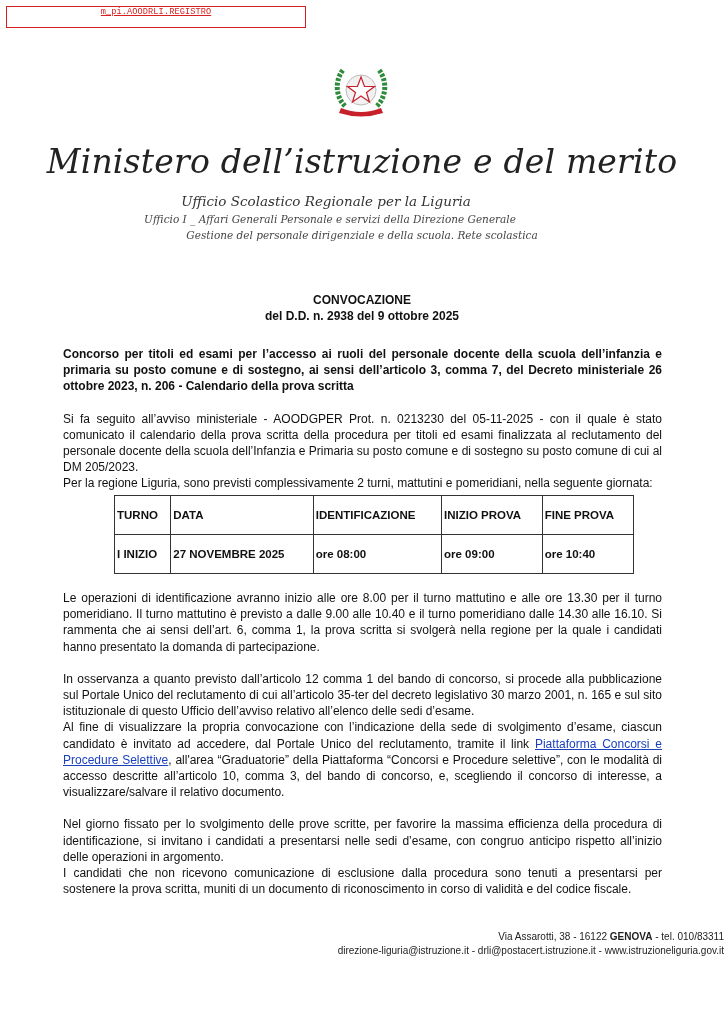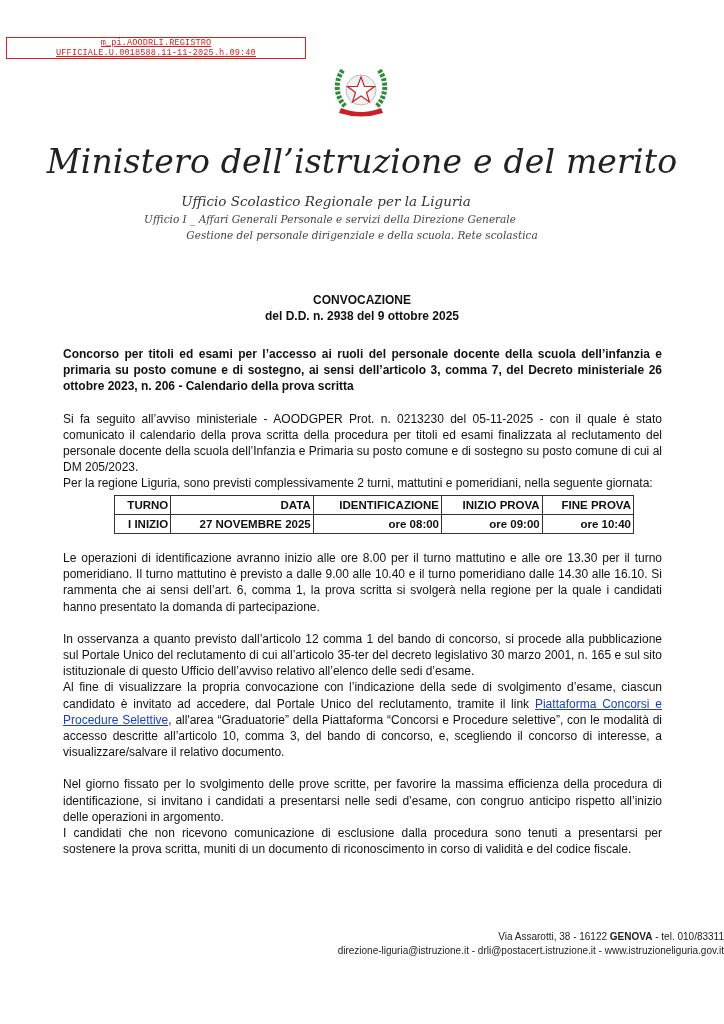--- a/index.html
+++ b/index.html
@@ -1,39 +1,38 @@
 <!DOCTYPE html>
 <html><head>
 <meta charset="utf-8">
 <style>
   html, body { margin:0; padding:0; background:#ffffff; }
   body { width:724px; height:1024px; position:relative; overflow:hidden; color:#111; font-family:"Liberation Sans", sans-serif; }
-  .stamp { position:absolute; left:6px; top:6px; width:300px; height:22px; border:1.5px solid #d82020; box-sizing:border-box; text-align:center; font-family:"Liberation Mono", monospace; font-size:8.6px; line-height:10px; color:#d82020; padding-top:0px;margin-top:31px; }
+  .stamp { position:absolute; left:6px; top:6px; width:300px; height:22px; border:1.5px solid #d82020; box-sizing:border-box; text-align:center; font-family:"Liberation Mono", monospace; font-size:8.6px; line-height:10px; color:#d82020; padding-top:0px; }
   .stamp div { text-decoration:underline; letter-spacing:0.1px; }
   .emblem { position:absolute; left:333px; top:62px; width:56px; height:58px; }
   .ministry { position:absolute; left:0; top:142px; width:724px; text-align:center; font-family:"DejaVu Serif", serif; font-style:italic; font-size:33px; letter-spacing:0.2px; color:#222; }
   .sub1 { position:absolute; left:0; top:193px; width:652px; text-align:center; font-family:"DejaVu Serif", serif; font-style:italic; font-size:13.5px; color:#333; }
   .sub2 { position:absolute; left:0; top:213px; width:660px; text-align:center; font-family:"DejaVu Serif", serif; font-style:italic; font-size:10.5px; color:#444; }
   .sub3 { position:absolute; left:0; top:229px; width:724px; text-align:center; font-family:"DejaVu Serif", serif; font-style:italic; font-size:10.5px; color:#444; }
   .title { position:absolute; left:0; top:292px; width:724px; text-align:center; font-weight:bold; font-size:12px; line-height:16px; }
   .content { position:absolute; left:63px; top:346px; width:599px; font-size:12px; line-height:16.2px; }
   .content p { margin:0; text-align:justify; }
   .bold { font-weight:bold; }
   .gap { height:16px; }
   table.sched { border-collapse:collapse; margin:3px 0 0 51px; width:520px; font-size:11.5px; font-weight:bold; }
-  table.sched td, table.sched th { border:1px solid #333; text-align:right; padding:1px 2px; height:14px; }
+  table.sched td, table.sched th { border:1px solid #333; text-align:left; padding:11px 2px; height:14px; }
   a.lnk { color:#1a3fbf; text-decoration:underline; }
   .footer { position:absolute; left:0; top:930px; width:724px; text-align:right; font-size:10px; line-height:14px; color:#222; }
 </style>
 </head>
 <body>
 
 <div class="stamp">
   <div>m_pi.AOODRLI.REGISTRO</div>
-  <div>UFFICIALE.U.0018588.11-11-2025.h.09:40</div>
 </div>
 
 <svg class="emblem" viewBox="0 0 56 58">
   <path d="M12 44 C2 34 2 18 10 8" stroke="#2e8b3a" stroke-width="5" fill="none" stroke-dasharray="3 1.5"></path>
   <path d="M44 44 C54 34 54 18 46 8" stroke="#2e8b3a" stroke-width="5" fill="none" stroke-dasharray="3 1.5"></path>
   <circle cx="28" cy="28" r="15" fill="#f1f1f1" stroke="#bbb" stroke-width="1"></circle>
   <polygon points="28,15 31.5,24.5 41.5,24.5 33.5,30.5 36.5,40 28,34 19.5,40 22.5,30.5 14.5,24.5 24.5,24.5" fill="#fff" stroke="#c8202a" stroke-width="1.2"></polygon>
   <path d="M8 46 Q28 54 48 46 L50 51 Q28 58 6 51 Z" fill="#c8202a"></path>
 </svg>
 

